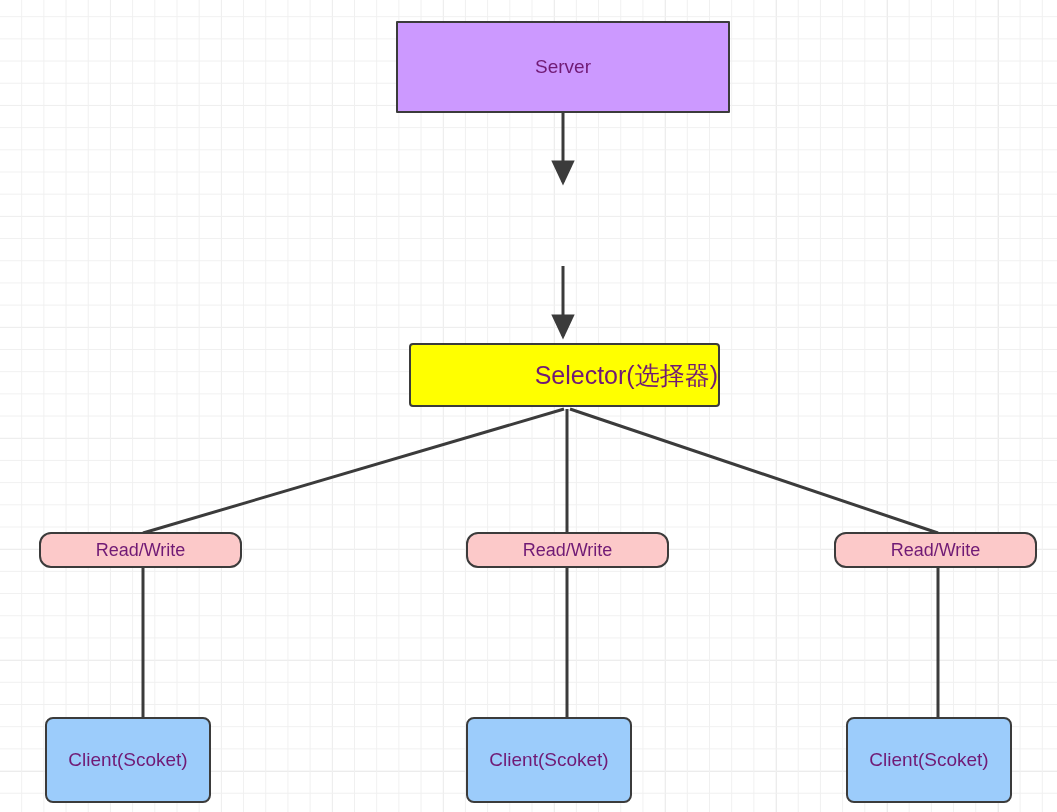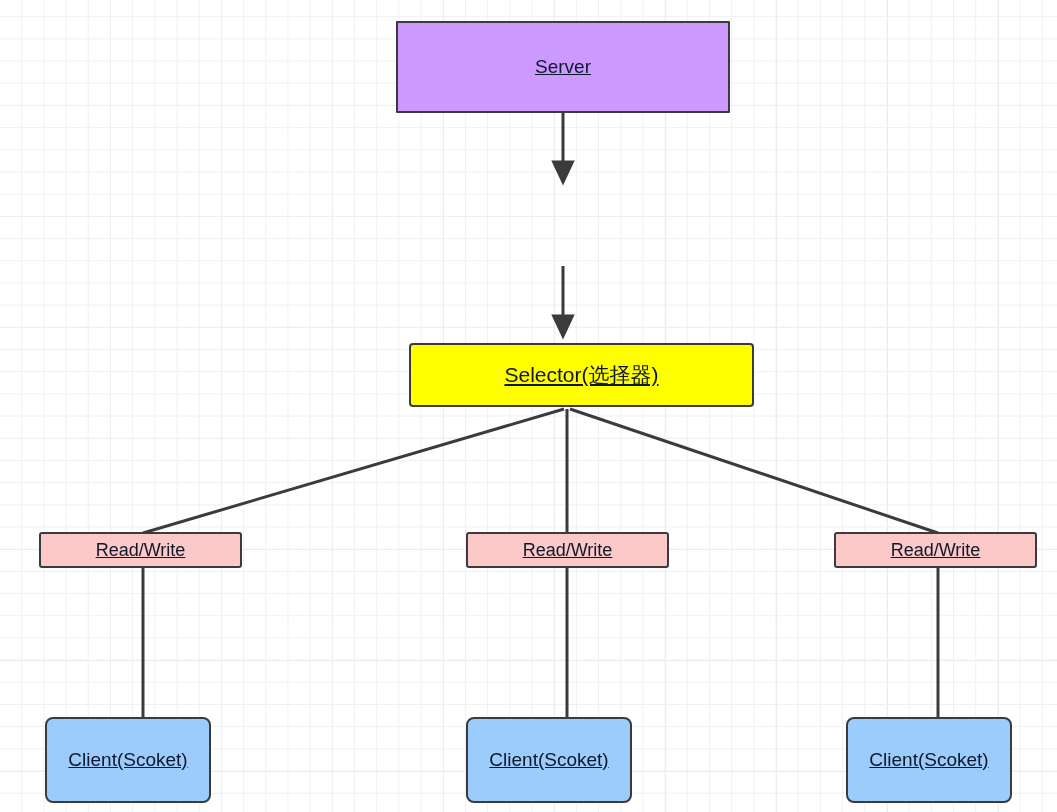--- a/index.html
+++ b/index.html
@@ -37,24 +37,23 @@
     height: 812px;
     pointer-events: none;
   }
   .node {
     position: absolute;
     box-sizing: border-box;
     display: flex;
     align-items: center;
     justify-content: center;
     text-align: center;
-    color: #0f172a;
+    color: #701a75;
     border: 2.5px solid #3b3b3b;
     z-index: 3;
-    text-decoration: underline;
   }
   .node-label {
     display: block;
     line-height: 1.15;
     white-space: nowrap;
   }
   
   #node-server {
     left: 396px;
     top: 21px;
@@ -71,31 +70,32 @@
     width: 203px;
     height: 76px;
     background: #f8948c;
     border-radius: 50%;
     font-size: 19px;
   }
   
   #node-selector {
     left: 409px;
     top: 343px;
-    width: 345px;
+    width: 311px;
     height: 64px;
     background: #ffff00;
-    font-size: 21px;
+    font-size: 25px;
     border-radius: 4px;
+    justify-content: flex-end;
   }
   
   .rw {
     background: #fcc9c9;
     height: 36px;
-    border-radius: 3px;
+    border-radius: 12px;
     font-size: 18px;
     border-width: 2.5px;
   }
   #node-rw-1 { left: 39px;  top: 532px; width: 203px; }
   #node-rw-2 { left: 466px; top: 532px; width: 203px; }
   #node-rw-3 { left: 834px; top: 532px; width: 203px; }
   
   .client {
     background: #9cccfb;
     width: 166px;

